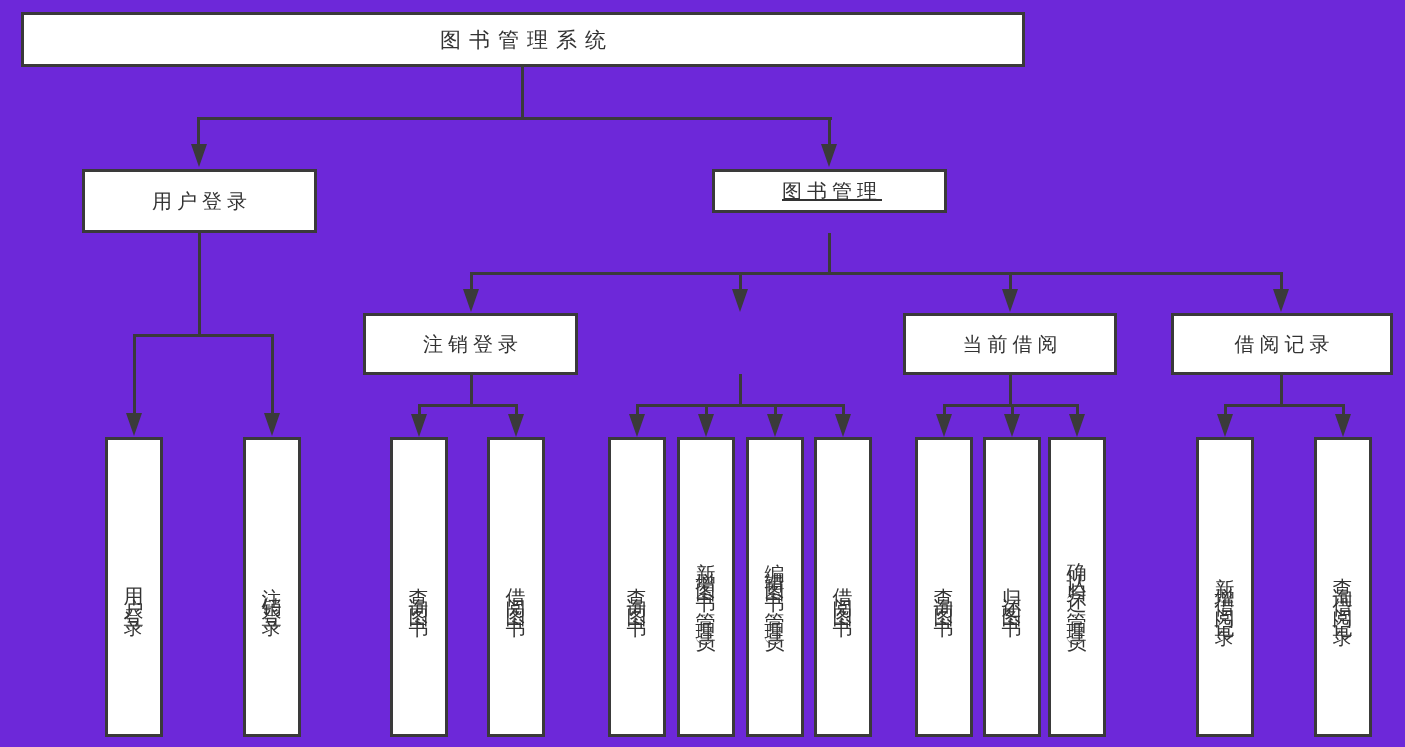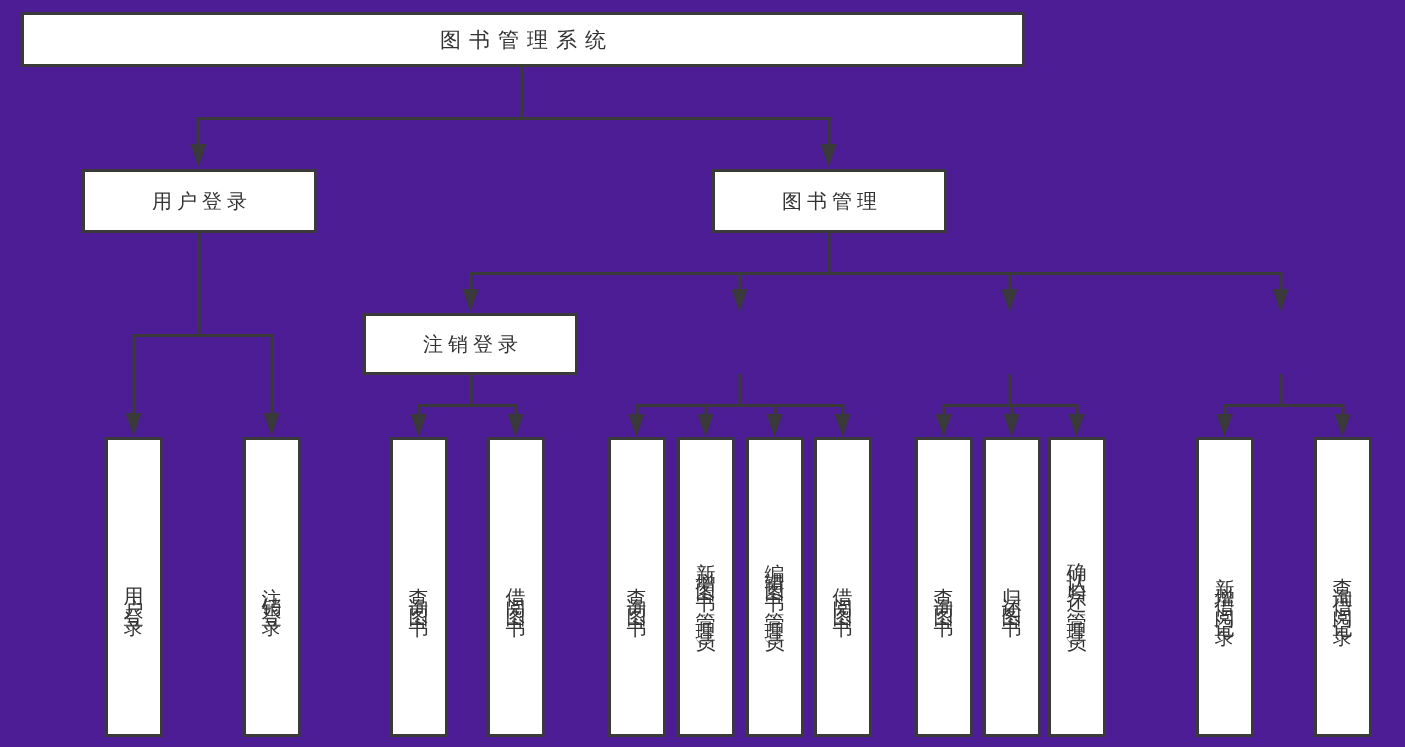--- a/index.html
+++ b/index.html
@@ -1,17 +1,17 @@
 <!DOCTYPE html>
 <html><head>
 <meta charset="utf-8">
 <style>
   html,body{margin:0;padding:0;background:#fff;}
   .canvas{
-    position:relative;width:1405px;height:747px;background:#4c1d95;
+    position:relative;width:1405px;height:747px;background:#6d28d9;
     font-family:"Liberation Sans","DejaVu Sans",sans-serif;color:#333333;overflow:hidden;
   }
   .box{
     position:absolute;background:#ffffff;border:3px solid #3a3a3a;box-sizing:border-box;
     display:flex;align-items:center;justify-content:center;
   }
   .hbox{font-size:20px;}
   .hbox .lbl{letter-spacing:5px;margin-right:-5px;white-space:nowrap;}
   .rootbox{font-size:21px;}
   .rootbox .lbl{letter-spacing:8px;margin-right:-8px;white-space:nowrap;}
@@ -96,26 +96,32 @@
   <div class="vline" style="left:1342px;top:404px;height:12px;"></div>
   <div class="arrow" style="left:1335px;top:414px;"></div>
 
   <div class="box rootbox" style="left:21px;top:12px;width:1004px;height:55px;">
     <span class="lbl">图书管理系统</span>
   </div>
 
   <div class="box hbox" style="left:82px;top:169px;width:235px;height:64px;">
     <span class="lbl">用户登录</span>
   </div>
-  <div class="box hbox" style="left:712px;top:169px;width:235px;height:64px;">
+  <div class="box hbox" style="left:712px;top:169px;width:235px;height:44px;text-decoration:underline;">
     <span class="lbl">图书管理</span>
   </div>
 
   <div class="box hbox" style="left:363px;top:313px;width:215px;height:62px;">
     <span class="lbl">注销登录</span>
+  </div>
+  <div class="box hbox" style="left:903px;top:313px;width:214px;height:62px;">
+    <span class="lbl">当前借阅</span>
+  </div>
+  <div class="box hbox" style="left:1171px;top:313px;width:222px;height:62px;">
+    <span class="lbl">借阅记录</span>
   </div>
 
   <div class="box leaf" style="left:105px;top:437px;width:58px;height:300px;">
     <span class="vlbl">用户登录</span>
   </div>
   <div class="box leaf" style="left:243px;top:437px;width:58px;height:300px;">
     <span class="vlbl">注销登录</span>
   </div>
   <div class="box leaf" style="left:390px;top:437px;width:58px;height:300px;">
     <span class="vlbl">查询图书</span>

